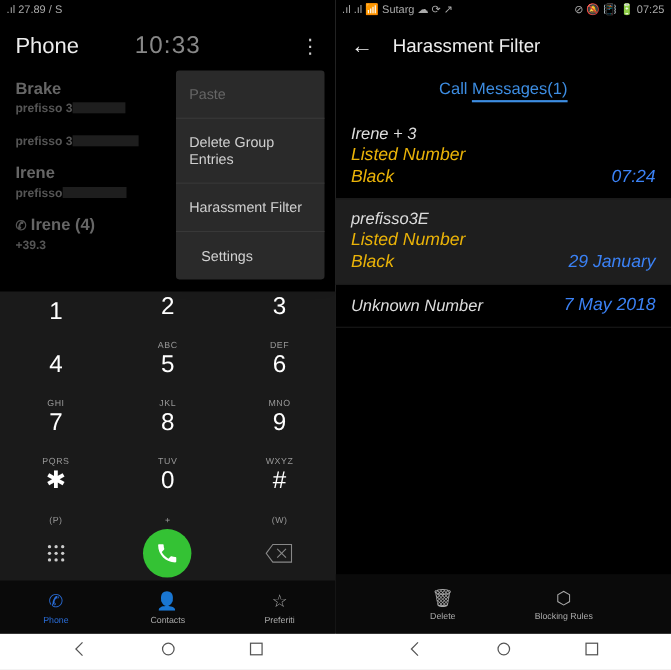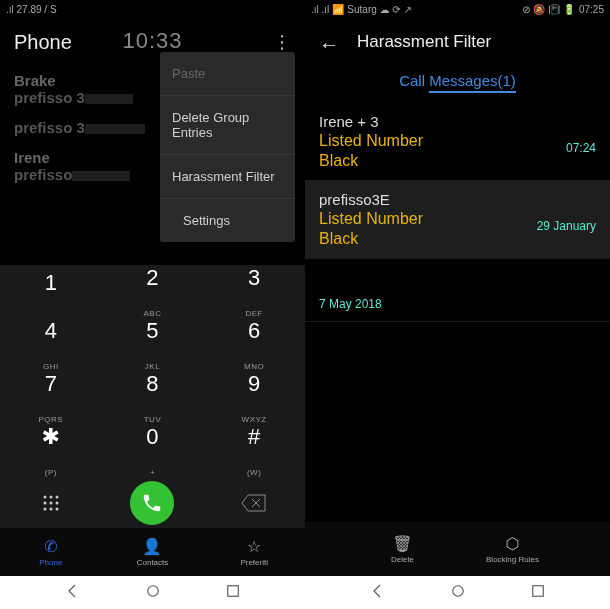--- a/index.html
+++ b/index.html
@@ -11,26 +11,26 @@
   .status-right { display: flex; gap: 3px; align-items: center; }
   .clock-center { position: absolute; left: 50%; transform: translateX(-50%); font-size: 22px; color: #888; top: 0; font-weight: 400; letter-spacing: 1px; margin-top: 28px; }
   
   .header { height: 48px; display: flex; align-items: center; justify-content: space-between; padding: 0 14px; }
   .header-title { font-size: 20px; color: #eee; }
   .header-menu { color: #ccc; font-size: 18px; }
   .call-list { padding: 0 14px; }
   .call-entry { padding: 6px 0; font-weight: bold; }
   .call-entry .line1 { display: flex; justify-content: space-between; }
   .call-entry .name { font-size: 15px; color: #666; }
-  .call-entry .sub { font-size: 15px; color: #555; }
+  .call-entry .sub { font-size: 11px; color: #555; }
   .phone-icon-small { color: #555; font-size: 12px; margin-right: 4px; }
   .time-info { display: flex; align-items: center; gap: 6px; color: #888; font-size: 13px; }
   .info-circle { width: 16px; height: 16px; border: 1.5px solid #888; border-radius: 50%; display: inline-flex; align-items: center; justify-content: center; font-size: 10px; }
   
-  .popup { position: absolute; top: 52px; right: 10px; background: #2a2a2a; width: 135px; border-radius: 3px; box-shadow: 0 4px 12px rgba(0,0,0,0.5); z-index: 10; }
+  .popup { position: absolute; top: 64px; right: 10px; background: #2a2a2a; width: 135px; border-radius: 3px; box-shadow: 0 4px 12px rgba(0,0,0,0.5); z-index: 10; }
   .popup-item { padding: 14px 12px; font-size: 13px; color: #d0d0d0; border-bottom: 1px solid #383838; }
   .popup-item:last-child { border-bottom: none; padding-left: 23px; }
   .popup-item.disabled { color: #666; }
   
   .dialer { position: absolute; top: 265px; left: 0; right: 0; bottom: 48px; background: #1a1a1a; display: grid; grid-template-columns: repeat(3, 1fr); grid-template-rows: repeat(5, 1fr); }
   .key { display: flex; flex-direction: column; align-items: center; justify-content: center; color: #fff; }
   .key .num { font-size: 22px; font-weight: 300; }
   .key .letters { font-size: 8px; color: #999; margin-top: 18px; letter-spacing: 0.5px; }
   .call-btn { width: 44px; height: 44px; background: #34c234; border-radius: 50%; display: flex; align-items: center; justify-content: center; }
   .call-btn svg { fill: #fff; }
@@ -42,24 +42,24 @@
   .bottom-item.active { color: #2a6dd8; }
   .bottom-item .icn { font-size: 16px; }
   
   .header2 { height: 48px; display: flex; align-items: center; padding: 0 14px; gap: 18px; }
   .back-arrow { color: #eee; font-size: 20px; }
   .header2-title { font-size: 17px; color: #eee; }
   .tabs { display: flex; justify-content: center; padding: 6px 0 10px; }
   .tabs span { font-size: 15px; color: #3d8de2; position: relative; padding-bottom: 4px; }
   .tabs span.underline::after { content: ""; position: absolute; bottom: 0; left: 0; right: 0; height: 2px; background: #3d8de2; }
   .filter-list { }
-  .filter-entry { padding: 10px 14px; border-bottom: 1px solid #1a1a1a; display: flex; justify-content: space-between; align-items: flex-start; }
+  .filter-entry { padding: 10px 14px; border-bottom: 1px solid #1a1a1a; display: flex; justify-content: space-between; align-items: flex-end; font-style: italic; }
   .filter-entry .fname { font-size: 15px; color: #ddd; }
   .filter-entry .fsub { font-size: 16px; color: #eab308; margin-top: 2px; }
-  .filter-entry .fdate { font-size: 12px; color: #5eead4; margin-top: 28px; }
+  .filter-entry .fdate { font-size: 16px; color: #3b82f6; }
   .filter-entry.alt { background: #1e1e1e; }
   .bottom-bar2 { position: absolute; bottom: 0; left: 0; right: 0; height: 54px; background: #0a0a0a; display: flex; justify-content: center; gap: 30px; }
   .bottom-bar2 .bottom-item { flex: none; width: 80px; }
   
   .navbar { width: 610px; height: 33px; background: #fff; display: flex; }
   .nav-half { flex: 1; display: flex; justify-content: space-evenly; align-items: center; }
   .nav-btn { color: #555; }
   .nav-btn svg { width: 18px; height: 18px; stroke: #555; fill: none; stroke-width: 1.5; }
   .redact { display: inline-block; background: #1e1e1e; height: 10px; vertical-align: middle; }
 </style>
@@ -85,20 +85,30 @@
         <div><span class="sub">prefisso 3</span><span class="redact" style="width:48px"></span></div>
       </div>
       <div class="call-entry">
         <div><span class="sub">prefisso 3</span><span class="redact" style="width:60px"></span></div>
       </div>
       <div class="call-entry">
         <div class="line1">
             <span class="name">Irene</span>
           </div>
         <div><span class="sub">prefisso</span><span class="redact" style="width:58px"></span></div>
+      </div>
+      <div class="call-entry">
+        <div class="line1">
+          <span class="name"><span class="phone-icon-small">✆</span><span>Irene (4)</span></span>
+          <span class="time-info">
+              <span>07.22</span>
+              <span class="info-circle">i</span>
+            </span>
+        </div>
+        <div><span class="sub">+39.3</span></div>
       </div>
     </div>
 
     <div class="popup">
       <div class="popup-item disabled">Paste</div>
       <div class="popup-item">Delete Group Entries</div>
       <div class="popup-item">Harassment Filter</div>
       <div class="popup-item">Settings</div>
     </div>
 
@@ -219,20 +229,23 @@
       </div>
       <div class="filter-entry alt">
         <div>
           <div class="fname">prefisso3E</div>
           <div class="fsub">Listed Number</div>
           <div class="fsub">Black</div>
         </div>
         <div class="fdate">29 January</div>
       </div>
       <div class="filter-entry">
+        <div>
+            <div class="fname">Unknown Number</div>
+          </div>
         <div class="fdate">7 May 2018</div>
       </div>
     </div>
     <div class="bottom-bar2">
       <div class="bottom-item">
           <span class="icn">🗑</span>
           <span>Delete</span>
         </div>
       <div class="bottom-item">
           <span class="icn">⬡</span>

